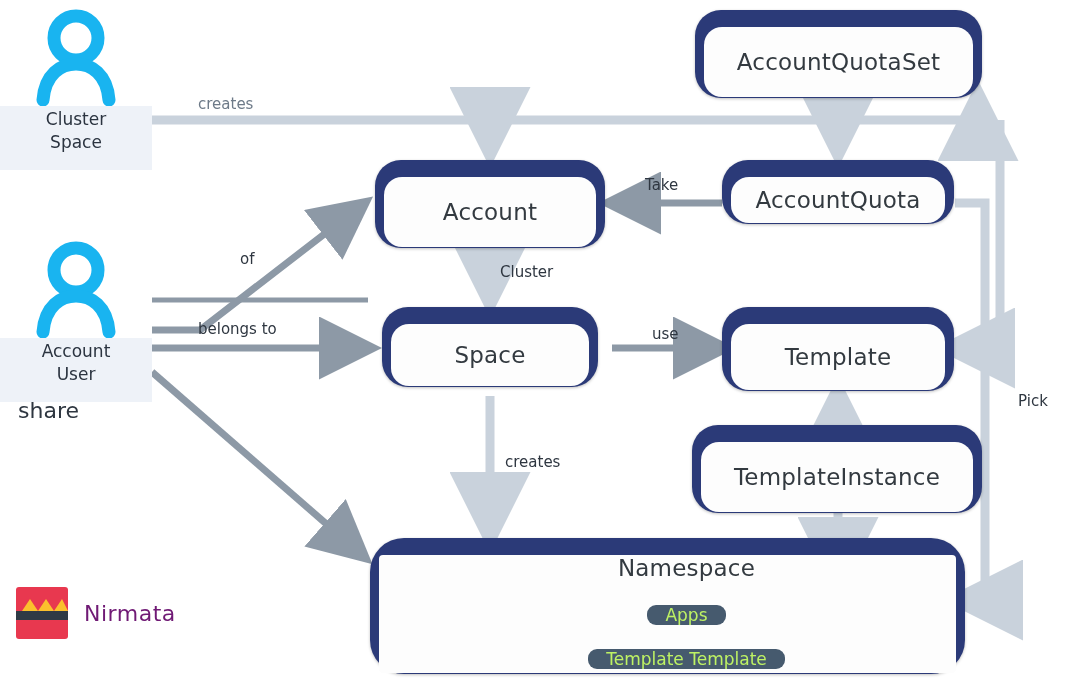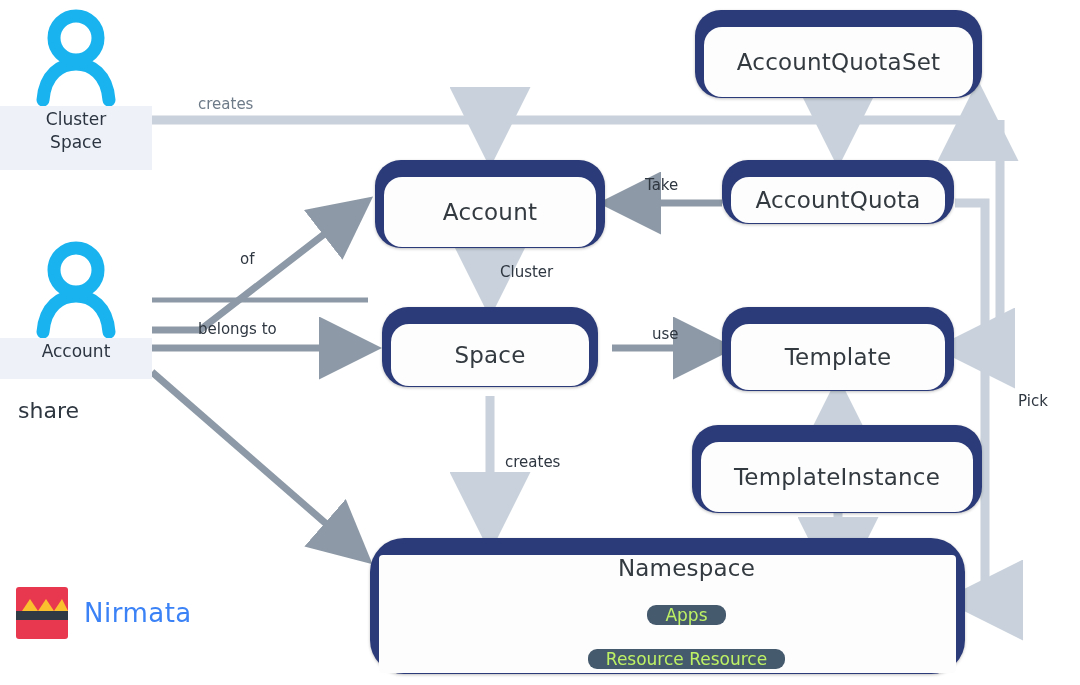--- a/index.html
+++ b/index.html
@@ -27,21 +27,21 @@
         padding:2px 0 16px 0;}
   .actor svg{display:block;margin:0 auto;}
 
   
   .elabel{position:absolute;font-size:15px;color:#2e3640;white-space:nowrap;
           background:transparent;}
   .elabel.dim{color:#6d7a88;}
 
   
   .brand{position:absolute;display:flex;align-items:center;gap:14px;}
-  .brand .word{font-size:26px;color:#3b82f6;letter-spacing:.5px;}
+  .brand .word{font-size:22px;color:#701a75;letter-spacing:.5px;}
 </style>
 </head>
 <body>
 
 <div id="stage">
 
   <svg id="wires" viewBox="0 0 1080 685" xmlns="http://www.w3.org/2000/svg">
     <defs>
       <marker id="ah" markerWidth="9" markerHeight="9" refX="7" refY="4.5" orient="auto" markerUnits="strokeWidth">
         <path d="M0,0 L9,4.5 L0,9 z" fill="#c9d2dc"></path>
@@ -103,20 +103,21 @@
 
   <div class="actor" style="left:0px;top:240px;">
     <svg width="86" height="98" viewBox="0 0 86 98">
       <g fill="none" stroke="#19b4f0" stroke-width="13" stroke-linecap="round" stroke-linejoin="round">
         <circle cx="43" cy="30" r="22"></circle>
         <path d="M10 92 C12 66, 28 56, 43 56 C58 56, 74 66, 76 92"></path>
       </g>
     </svg>
     <div class="cap">
       <div>Account</div>
+      <div>User</div>
     </div>
   </div>
 
   <div class="node" style="left:695px;top:10px;width:287px;height:88px;">
     <div class="inner">
         <span class="ttl">AccountQuotaSet</span>
       </div>
   </div>
 
   <div class="node" style="left:375px;top:160px;width:230px;height:88px;">
@@ -146,21 +147,21 @@
   <div class="node" style="left:692px;top:425px;width:290px;height:88px;">
     <div class="inner">
         <span class="ttl">TemplateInstance</span>
       </div>
   </div>
 
   <div class="node node-namespace" style="left:370px;top:538px;width:595px;height:136px;border-radius:34px;">
     <div class="inner" style="border-radius:4px;flex-direction:column;">
       <span class="ttl">Namespace</span>
       <span class="pill">Apps</span>
-      <span class="pill">Resource Resource</span>
+      <span class="pill">Template Template</span>
     </div>
   </div>
 
   <div class="elabel dim" style="left:198px;top:95px;">creates</div>
 
   <div class="elabel" style="left:645px;top:176px;">Take</div>
 
   <div class="elabel" style="left:500px;top:263px;">Cluster</div>
 
   <div class="elabel" style="left:240px;top:250px;">of</div>

